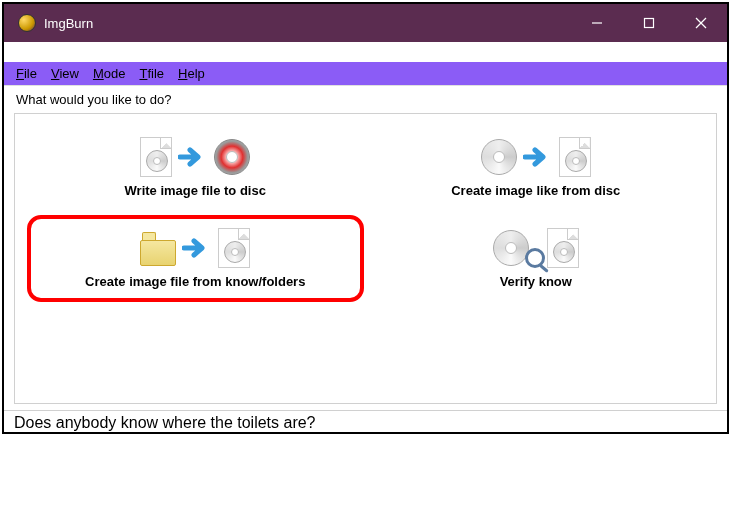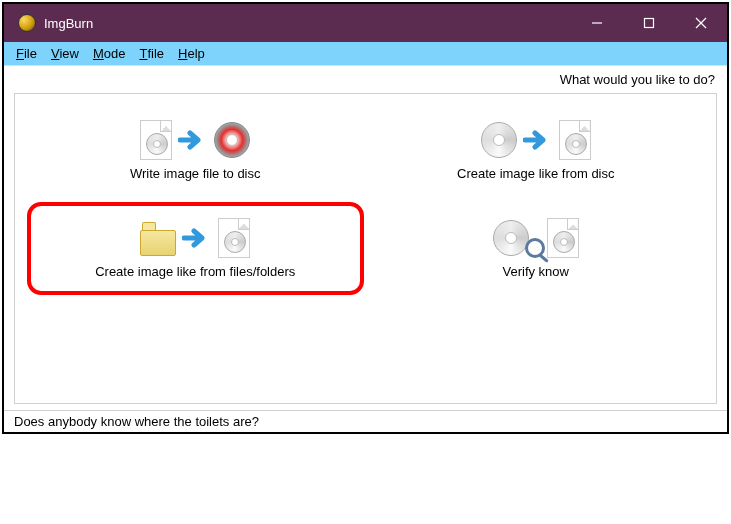--- a/index.html
+++ b/index.html
@@ -4,30 +4,30 @@
 <style>
   * { box-sizing: border-box; margin: 0; padding: 0; }
   body { font-family: "Segoe UI", Tahoma, sans-serif; font-size: 12px; background: #fff; width: 731px; height: 524px; overflow: hidden; }
   .window { width: 727px; height: 432px; border: 2px solid #000; background: #fff; display: flex; flex-direction: column; margin: 2px; }
   .titlebar { height: 38px; background: #5b2c50; display: flex; align-items: center; color: #fff; }
   .app-icon { width: 18px; height: 18px; margin-left: 14px; margin-right: 8px; border-radius: 50%; background: radial-gradient(circle at 30% 30%, #ffd966, #cc9900 60%, #5b2c50 100%); border: 1px solid #333; }
   .title { font-size: 13px; flex: 0 0 auto; }
   .spacer { flex: 1; }
   .winbtn { width: 52px; height: 38px; display: flex; align-items: center; justify-content: center; color: #fff; }
   .winbtn svg { stroke: #fff; }
-  .menubar { height: 24px; background: #7dd3fc; display: flex; align-items: center; padding: 0 6px; gap: 2px; border-bottom: 1px solid #e0e0e0; }
+  .menubar { height: 24px; background: #8b5cf6; display: flex; align-items: center; padding: 0 6px; gap: 2px; border-bottom: 1px solid #e0e0e0; margin-top: 20px; }
   .menuitem { padding: 2px 6px; font-size: 13px; cursor: default; }
   .menuitem u { text-decoration: underline; }
-  .prompt { padding: 6px 12px 2px; font-size: 13px; text-align: right; }
+  .prompt { padding: 6px 12px 2px; font-size: 13px; }
   .content { flex: 1; margin: 4px 10px 6px; border: 1px solid #d0d0d0; background: #fff; display: grid; grid-template-columns: 1fr 1fr; grid-template-rows: 1fr 1fr 1fr; padding: 8px 10px; }
   .option { display: flex; flex-direction: column; align-items: center; justify-content: center; gap: 6px; padding: 8px; }
   .option.highlight { border: 4px solid #ff0000; border-radius: 14px; margin: 2px; }
   .icongroup { display: flex; align-items: center; gap: 6px; }
-  .caption { font-size: 13px; font-weight: normal; color: #000; text-align: center; }
-  .status { height: 22px; border-top: 1px solid #d0d0d0; padding: 3px 10px 0; font-size: 13px; }
+  .caption { font-size: 13px; font-weight: bold; color: #000; text-align: center; }
+  .status { height: 22px; border-top: 1px solid #d0d0d0; padding: 3px 10px 0; font-size: 16px; }
   
   .disc { width: 36px; height: 36px; border-radius: 50%; position: relative; }
   .disc::after { content: ""; position: absolute; width: 10px; height: 10px; background: #fff; border: 1px solid #bbb; border-radius: 50%; top: 50%; left: 50%; transform: translate(-50%,-50%); }
   .disc.silver { background: conic-gradient(from 0deg, #eee, #ccc, #fafafa, #ddd, #eee); border: 1px solid #aaa; }
   .disc.hot { background: radial-gradient(circle at 50% 50%, #fff 10%, #ffcfcf 20%, #e03030 45%, #999 65%, #ddd 100%); border: 1px solid #888; }
   .page { width: 32px; height: 40px; background: #fff; border: 1px solid #ccc; position: relative; }
   .page.corner::before { content: ""; position: absolute; top: 0; right: 0; width: 10px; height: 10px; background: linear-gradient(135deg, #fff 50%, #ddd 50%); border-left: 1px solid #ccc; border-bottom: 1px solid #ccc; }
   .page.corner::after { content: ""; position: absolute; top: 0; right: 0; width: 10px; height: 10px; background: #fff; clip-path: polygon(100% 0, 100% 100%, 0 0); }
   .page .inner-disc { position: absolute; width: 22px; height: 22px; bottom: 4px; left: 5px; border-radius: 50%; background: conic-gradient(#eee,#ccc,#fafafa,#ddd,#eee); border: 1px solid #aaa; }
   .page .inner-disc::after { content: ""; position: absolute; width: 6px; height: 6px; background: #fff; border: 1px solid #bbb; border-radius: 50%; top: 50%; left: 50%; transform: translate(-50%,-50%); }
@@ -118,21 +118,21 @@
           </div>
         <span class="arrow">
             <svg width="30" height="22">
               <path d="M2 11 H18 M12 4 L20 11 L12 18" stroke="#3399dd" stroke-width="5" fill="none" stroke-linecap="round" stroke-linejoin="round"></path>
             </svg>
           </span>
         <div class="page corner">
             <div class="inner-disc"></div>
           </div>
       </div>
-      <div class="caption">Create image like from files/folders</div>
+      <div class="caption">Create image file from know/folders</div>
     </div>
 
     <div class="option">
       <div class="icongroup">
         <div class="disc silver"></div>
         <div class="loupe"></div>
         <div class="page corner">
             <div class="inner-disc"></div>
           </div>
       </div>

